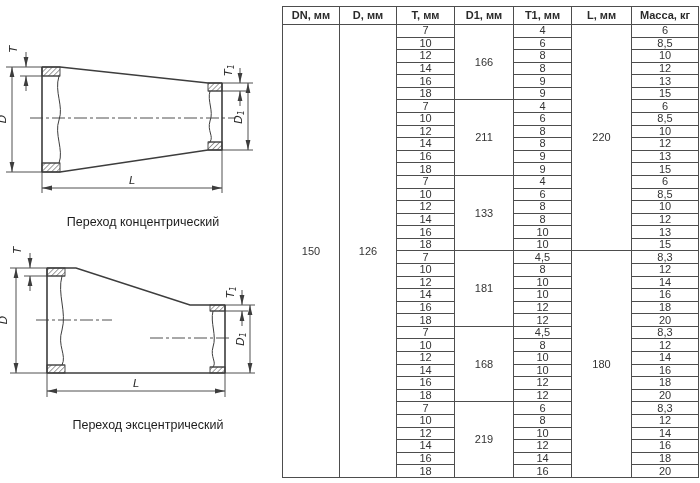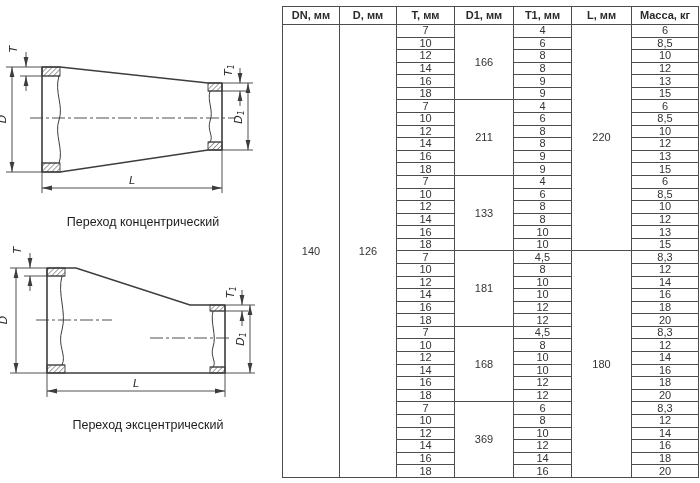--- a/index.html
+++ b/index.html
@@ -188,21 +188,21 @@
           <th>D, мм</th>
           <th>T, мм</th>
           <th>D1, мм</th>
           <th>T1, мм</th>
           <th>L, мм</th>
           <th>Масса, кг</th>
         </tr>
       </thead>
       <tbody>
           <tr>
-            <td rowspan="36">140</td>
+            <td rowspan="36">150</td>
             <td rowspan="36">126</td>
             <td>7</td>
             <td rowspan="6">166</td>
             <td>4</td>
             <td rowspan="18">220</td>
             <td>6</td>
           </tr>
           <tr>
             <td>10</td>
             <td>6</td>
@@ -348,21 +348,21 @@
             <td>12</td>
             <td>18</td>
           </tr>
           <tr>
             <td>18</td>
             <td>12</td>
             <td>20</td>
           </tr>
           <tr>
             <td>7</td>
-            <td rowspan="6">369</td>
+            <td rowspan="6">219</td>
             <td>6</td>
             <td>8,3</td>
           </tr>
           <tr>
             <td>10</td>
             <td>8</td>
             <td>12</td>
           </tr>
           <tr>
             <td>12</td>

